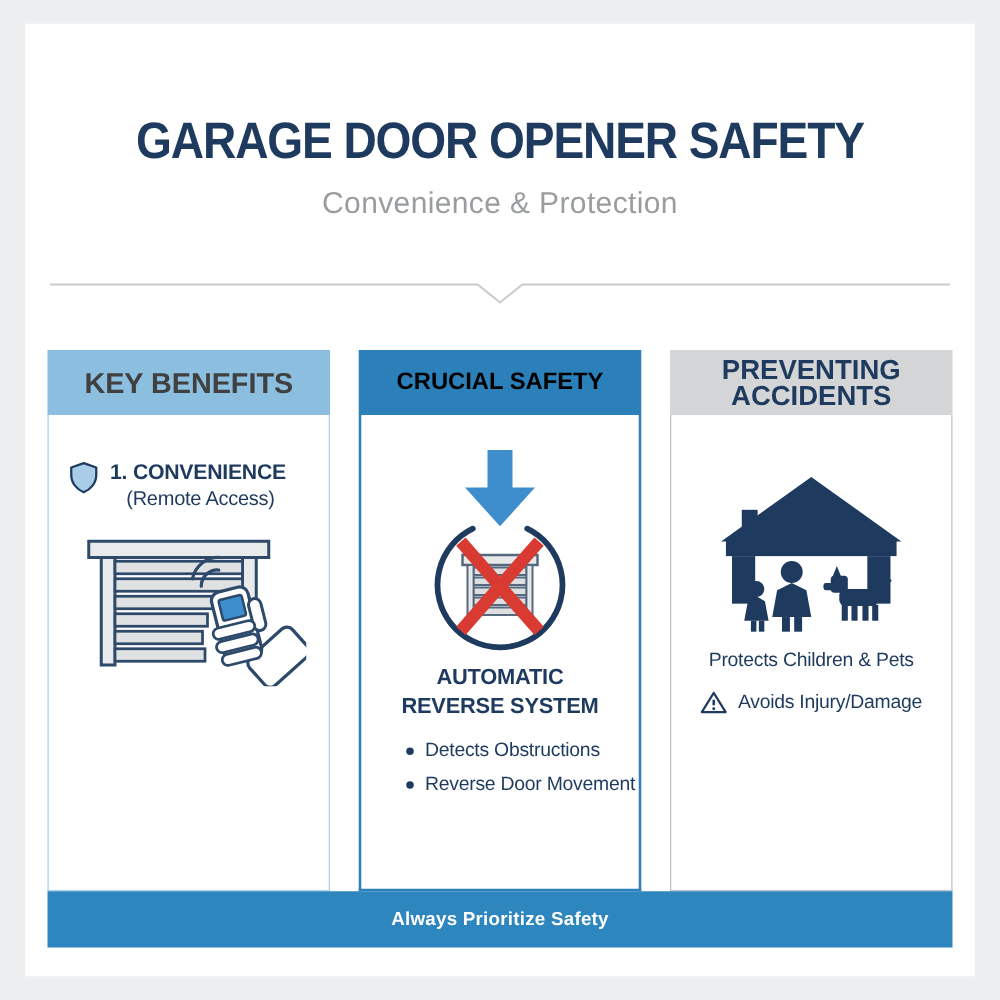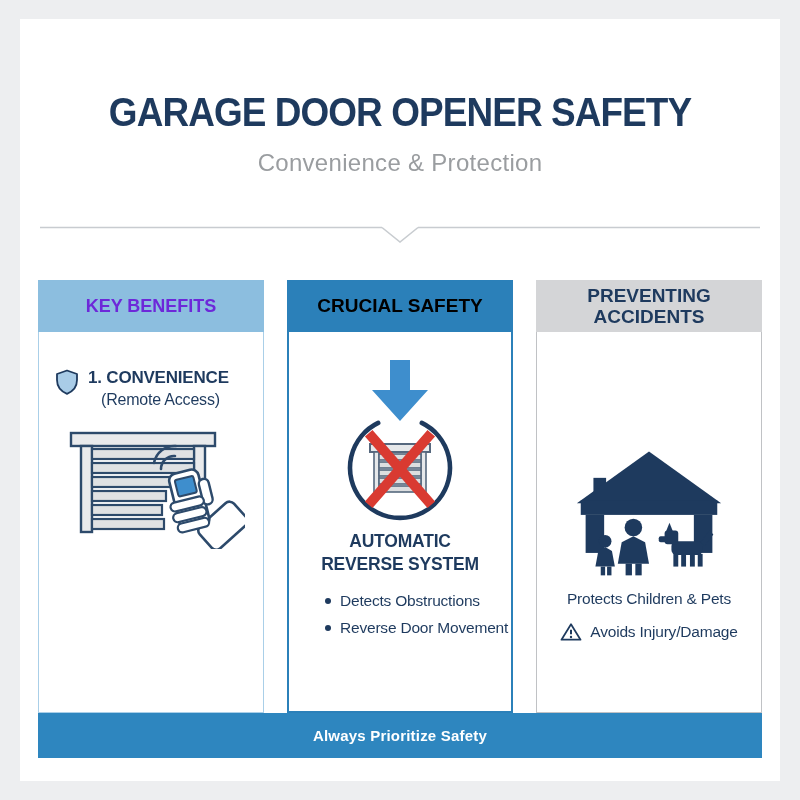--- a/index.html
+++ b/index.html
@@ -13,27 +13,27 @@
   .subtitle { position:absolute; top:130px; left:0; width:100%; text-align:center;
               font-size:24px; color:#9a9da0; letter-spacing:0.3px; }
 
   .divider { position:absolute; top:207px; left:18px; width:724px; height:20px; }
 
   .columns { position:absolute; top:261px; left:18px; width:724px; height:433px;
              display:flex; gap:23px; }
   .col { flex:1; display:flex; flex-direction:column; }
   .col-header { height:52px; display:flex; flex-direction:column; align-items:center;
                 justify-content:center; font-weight:bold; text-align:center; }
-  .col-header.light { background:#8cbedf; color:#6d28d9; font-size:18px; }
+  .col-header.light { background:#8cbedf; color:#404040; font-size:23px; }
   .col-header.mid   { background:#2b80b9; color:#000000; font-size:19px; }
-  .col-header.gray  { background:#d4d5d7; color:#1e3a5e; font-size:19px; line-height:21px; }
+  .col-header.gray  { background:#d4d5d7; color:#1e3a5e; font-size:22px; line-height:21px; }
   .col-body { flex:1; background:#ffffff; }
   .col-body.b1 { border:1px solid #aacfe8; border-top:none; padding-top:36px; }
   .col-body.b2 { border:2px solid #2b80b9; border-top:none; display:flex; flex-direction:column; align-items:center; }
-  .col-body.b3 { border:1px solid #c0c2c5; border-top:none; display:flex; flex-direction:column; align-items:center;justify-content:center; }
+  .col-body.b3 { border:1px solid #c0c2c5; border-top:none; display:flex; flex-direction:column; align-items:center; }
 
   .benefit { display:flex; align-items:flex-start; gap:9px; padding-left:16px; color:#1e3a5e; }
   .benefit .txt .lbl { font-size:17px; font-weight:bold; letter-spacing:-0.2px; }
   .benefit .txt .sub { font-size:16px; padding-left:13px; margin-top:3px; letter-spacing:-0.2px; }
   .benefit .shield { margin-top:1px; flex:none; }
 
   .garage-illus { display:block; margin:16px auto 14px; }
 
   .arrow-wrap { margin-top:28px; }
   .nocrush-wrap { margin-top:-12px; }

